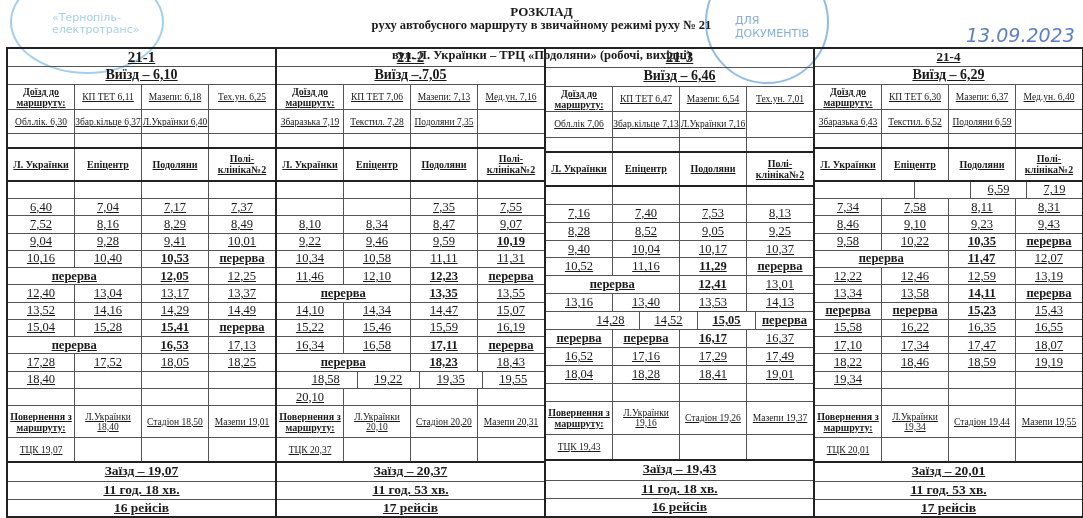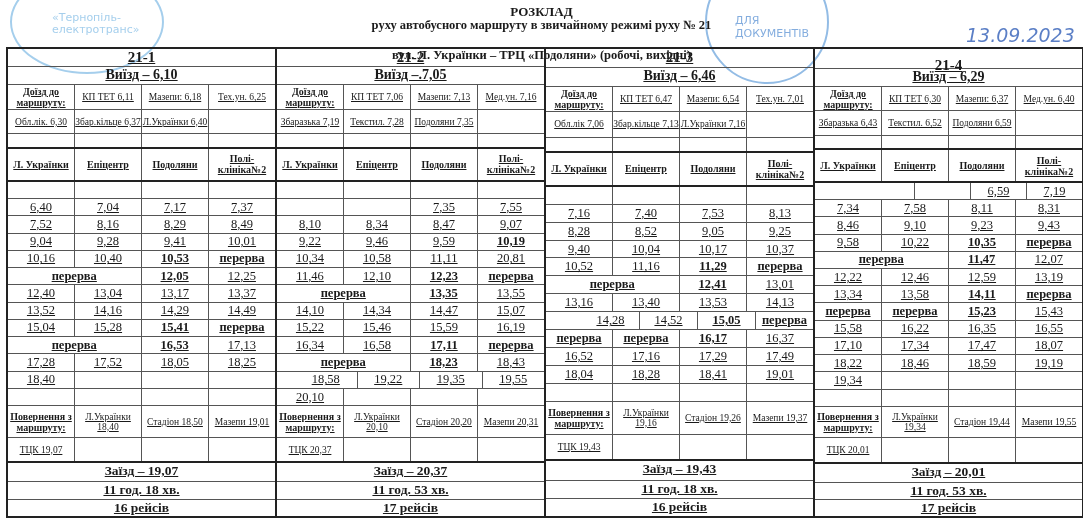--- a/index.html
+++ b/index.html
@@ -223,21 +223,21 @@
       <div class="row" style="height: 18px;">
         <div class="cell">9,22</div>
         <div class="cell">9,46</div>
         <div class="cell">9,59</div>
         <div class="cell b">10,19</div>
       </div>
       <div class="row" style="height: 18px;">
         <div class="cell">10,34</div>
         <div class="cell">10,58</div>
         <div class="cell">11,11</div>
-        <div class="cell">20,81</div>
+        <div class="cell">11,31</div>
       </div>
       <div class="row" style="height: 18px;">
         <div class="cell">11,46</div>
         <div class="cell">12,10</div>
         <div class="cell b">12,23</div>
         <div class="cell b">перерва</div>
       </div>
       <div class="row" style="height: 18px;">
         <div class="cell b" style="flex: 2 1 0%;">перерва</div>
         <div class="cell b">13,35</div>
@@ -419,21 +419,21 @@
       </div>
       <div class="row" style="height: 18px;">
         <div class="full sum">11 год. 18 хв.</div>
       </div>
       <div class="row" style="height: 18px; border-bottom: none;">
         <div class="full sum">16 рейсів</div>
       </div>
     </div>
     <div class="block">
       <div class="row" style="height: 19px;">
-        <div class="full" style="font-size: 15px; margin-top: 8px;">21-4</div>
+        <div class="full" style="font-size: 13px;">21-4</div>
       </div>
       <div class="row" style="height: 19px;">
         <div class="full">Виїзд – 6,29</div>
       </div>
       <div class="row" style="height: 26px;">
         <div class="cell hdr">Доїзд до маршруту:</div>
         <div class="cell small">КП ТЕТ 6,30</div>
         <div class="cell small">Мазепи: 6,37</div>
         <div class="cell small">Мед.ун. 6,40</div>
       </div>

